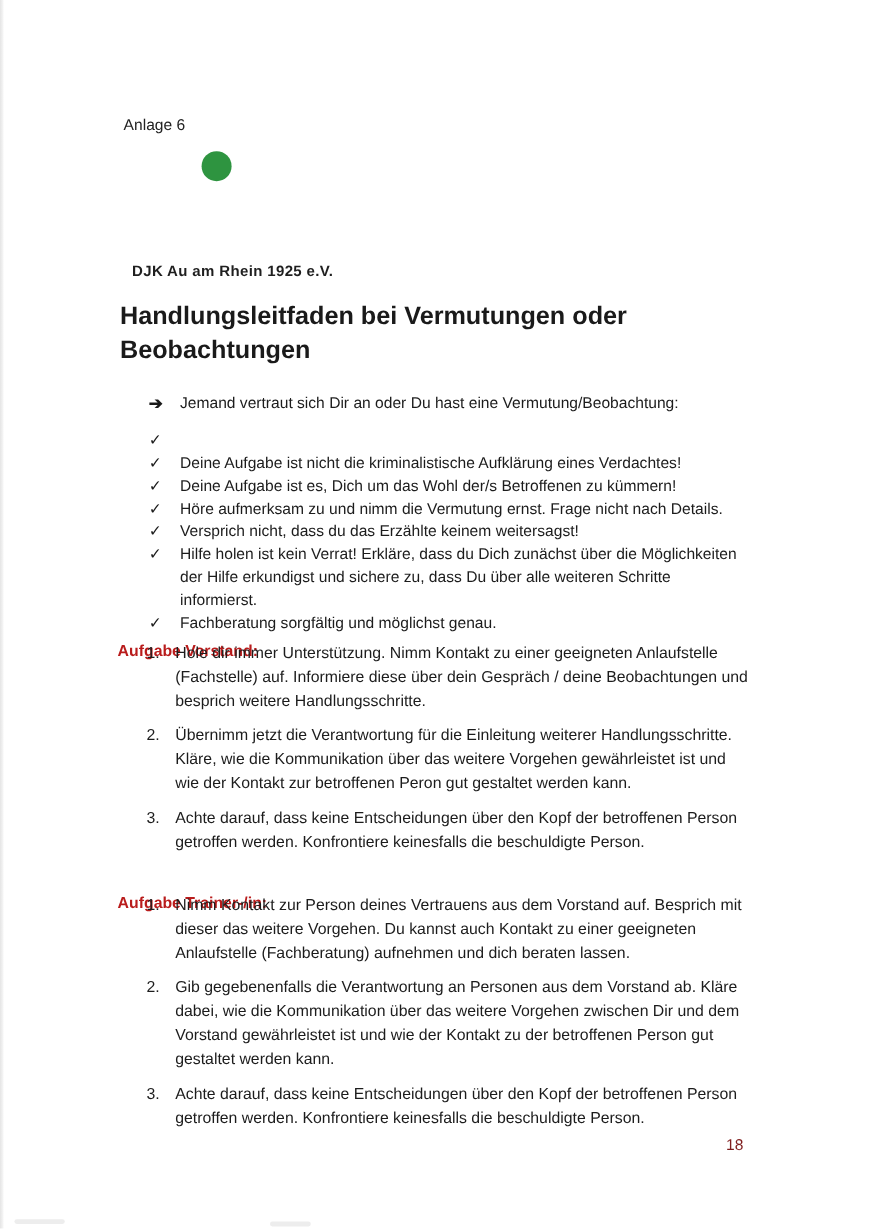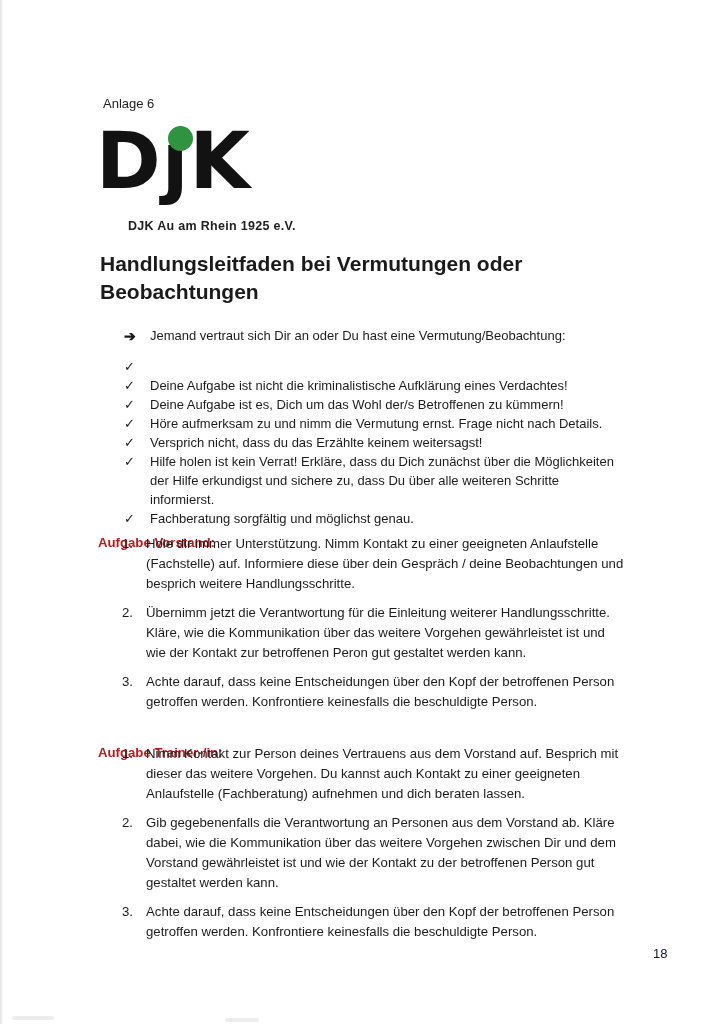--- a/index.html
+++ b/index.html
@@ -52,21 +52,21 @@
   }
   .logo-dot {
     position: absolute;
     left: 72px; top: 4px;
     width: 25px; height: 25px;
     border-radius: 50%;
     background: #2e9440;
   }
   .logo-caption {
     position: absolute;
-    left: 128px; top: 219px;
+    left: 110px; top: 219px;
     font-size: 12.5px;
     font-weight: bold;
     letter-spacing: 0.3px;
     color: #1f1f1f;
     white-space: nowrap;
   }
   .title {
     position: absolute;
     left: 100px; top: 250px;
     width: 470px;
@@ -132,37 +132,35 @@
   }
   .num {
     width: 24px;
     flex: 0 0 24px;
   }
   .num-text { flex: 1; }
   .page-number {
     position: absolute;
     left: 605px; top: 946px;
     font-size: 13px;
-    color: #0f172a;
-    margin-left: 48px;
+    color: #7f1d1d;
   }
 </style>
 </head>
 <body>
 
 <div class="page">
 
   <div class="scan-edge-left"></div>
   <div class="scan-smudge" style="left:12px; top:1016px; width:42px;"></div>
   <div class="scan-smudge" style="left:225px; top:1018px; width:34px;"></div>
 
   <div class="annotation">Anlage 6</div>
 
   <div class="logo">
-    <span class="logo-text">DȷK</span>
     <span class="logo-dot"></span>
   </div>
   <div class="logo-caption">DJK Au am Rhein 1925 e.V.</div>
 
   <h1 class="title" style="margin:0;">Handlungsleitfaden bei Vermutungen oder Beobachtungen</h1>
 
   <div class="intro">
     <span class="intro-arrow">➔</span>
     <span class="intro-text">Jemand vertraut sich Dir an oder Du hast eine Vermutung/Beobachtung:</span>
   </div>

